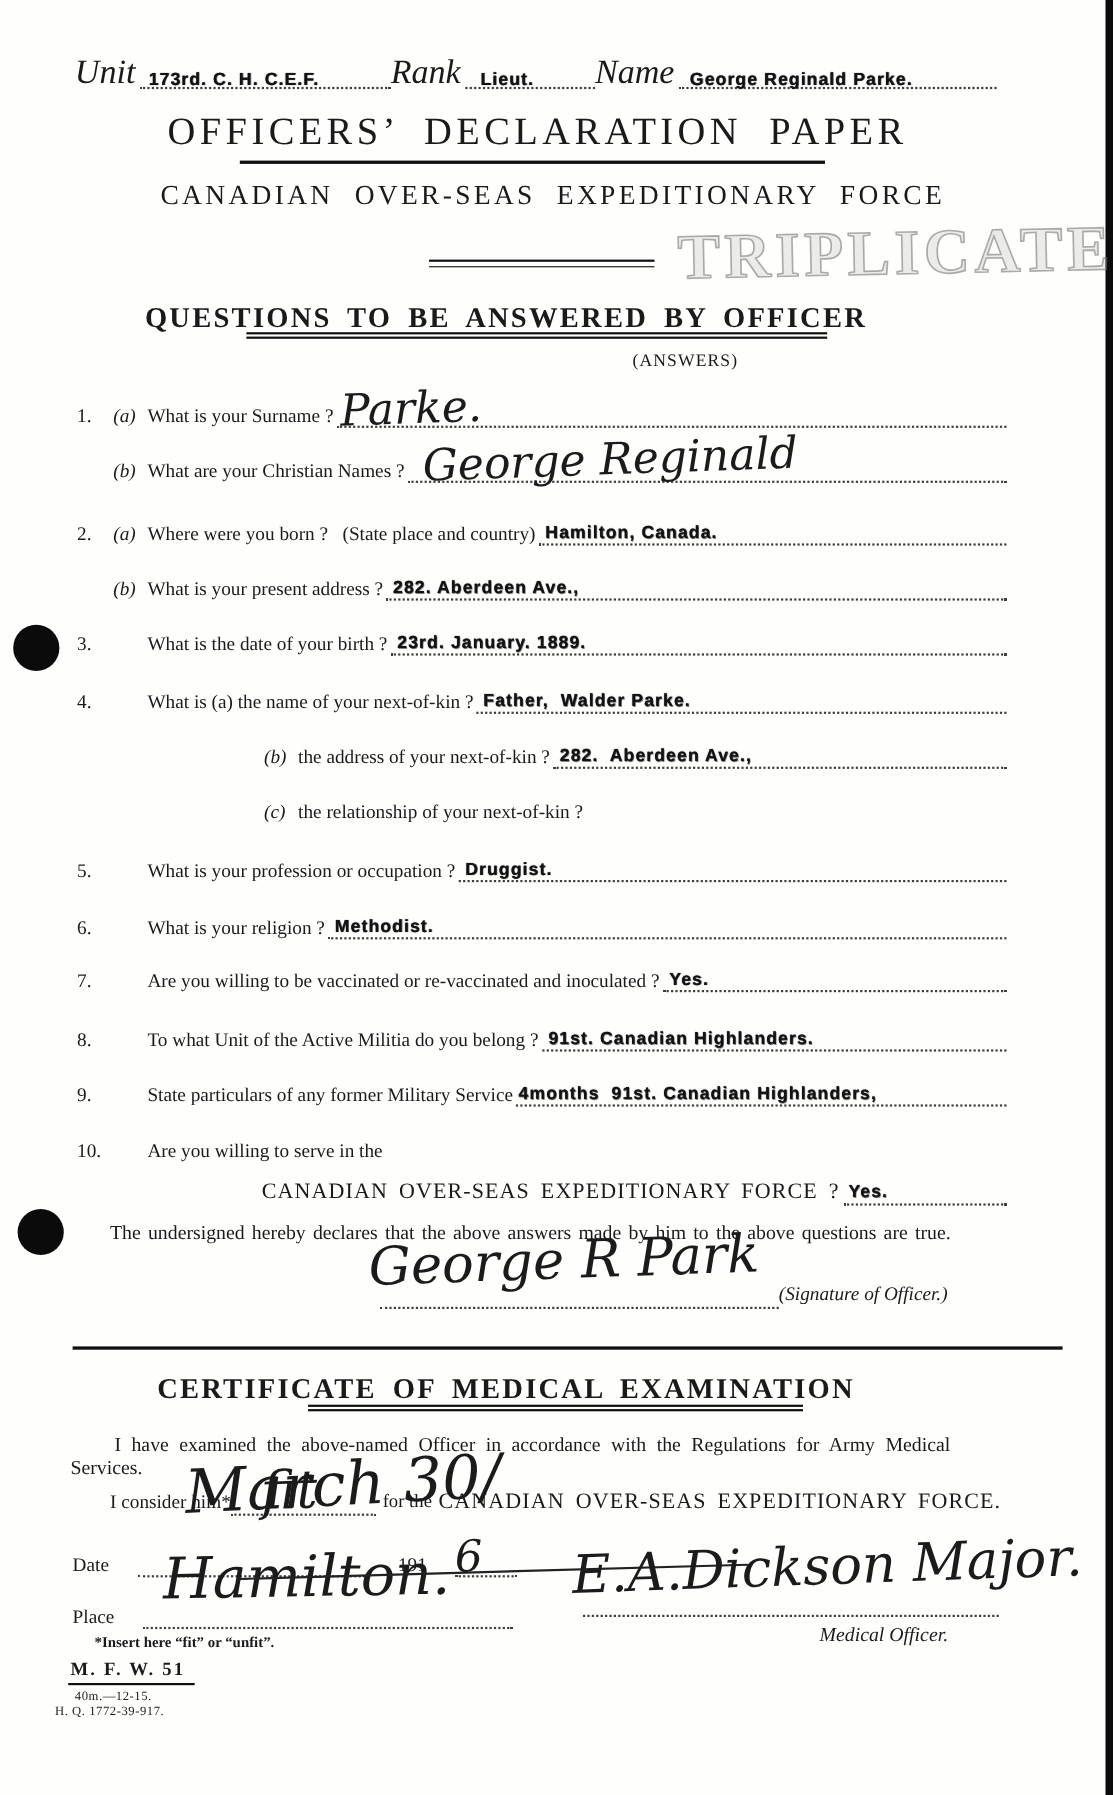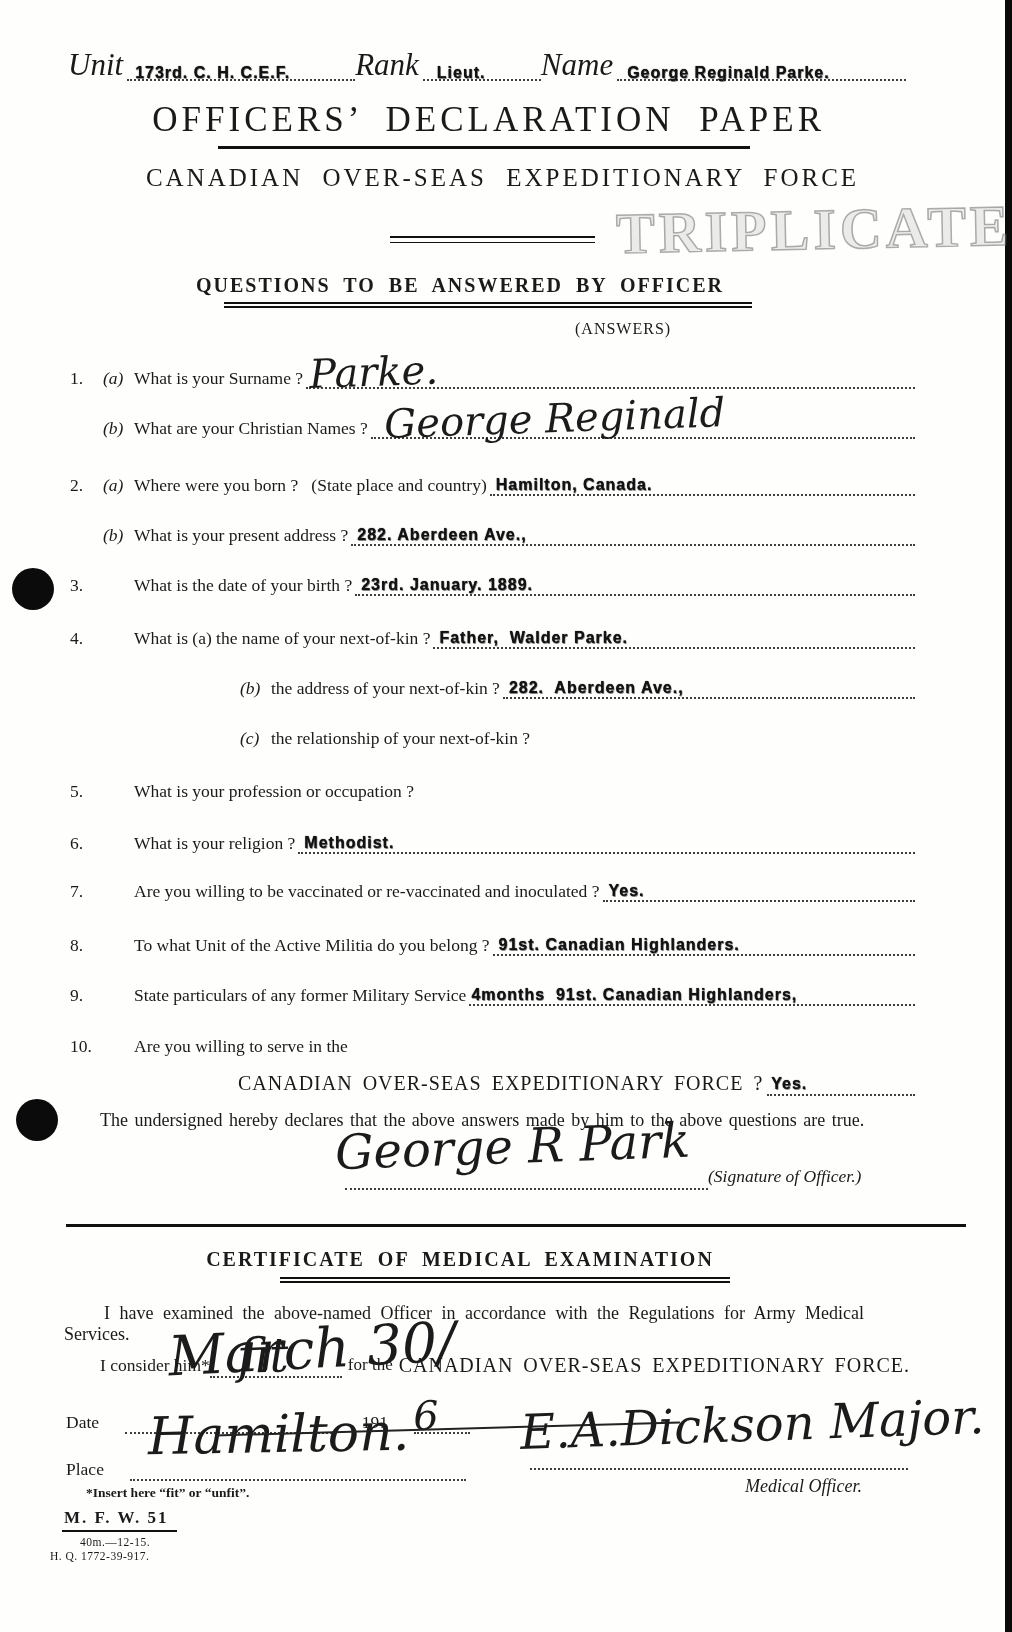--- a/index.html
+++ b/index.html
@@ -19,21 +19,21 @@
   .title{position:absolute;left:0;top:100px;width:825px;text-align:right;font-size:35px;
          letter-spacing:4px;word-spacing:12px;white-space:pre;}
   .rule{position:absolute;background:#101010;}
   .subtitle{position:absolute;left:0;top:164px;width:1005px;text-align:center;font-size:25px;
             letter-spacing:3px;word-spacing:10px;}
   .divider{position:absolute;left:390px;top:236px;width:205px;height:4px;
            border-top:2px solid #101010;border-bottom:1px solid #101010;}
   .stamp{position:absolute;left:616px;top:196px;font-family:"Liberation Serif",serif;font-weight:bold;
          font-size:58px;letter-spacing:4px;transform:rotate(-1.2deg);
          color:rgba(135,135,135,0.16);-webkit-text-stroke:1.5px rgba(110,110,110,0.55);white-space:pre;}
-  .sec-head{position:absolute;left:0;width:920px;text-align:center;font-weight:bold;font-size:20px;
+  .sec-head{position:absolute;left:0;width:920px;text-align:center;font-weight:bold;font-size:26px;
             letter-spacing:2px;word-spacing:6px;white-space:pre;}
   .answers-label{position:absolute;left:575px;top:320px;font-size:16px;letter-spacing:1px;}
   .qrow{position:absolute;left:70px;width:845px;display:flex;align-items:flex-end;height:22px;font-size:17.5px;}
   .qrow.indent{left:240px;width:675px;}
   .qnum{width:33px;line-height:22px;white-space:pre;}
   .qsub{width:31px;font-style:italic;line-height:22px;white-space:pre;}
   .qtext{line-height:22px;white-space:pre;padding-right:3px;}
   .qrow .lead{flex:1;height:20px;}
   .ans{position:absolute;left:6px;bottom:0;}
   .ans-hw{position:absolute;left:4px;bottom:-7px;font-size:40px;transform:rotate(-2deg);
@@ -150,20 +150,23 @@
     </span>
   </div>
   <div class="qrow indent" style="top:727px;">
     <span class="qsub">(c)</span>
     <span class="qtext">the relationship of your next-of-kin ?</span>
   </div>
   <div class="qrow" style="top:780px;">
     <span class="qnum">5.</span>
     <span class="qsub"></span>
     <span class="qtext">What is your profession or occupation ?</span>
+    <span class="lead">
+      <span class="ans typed">Druggist.</span>
+    </span>
   </div>
   <div class="qrow" style="top:832px;">
     <span class="qnum">6.</span>
     <span class="qsub"></span>
     <span class="qtext">What is your religion ?</span>
     <span class="lead">
       <span class="ans typed">Methodist.</span>
     </span>
   </div>
   <div class="qrow" style="top:880px;">
@@ -246,15 +249,15 @@
   <div class="hw" style="position:absolute;left:148px;top:1408px;font-size:52px;transform:rotate(-1deg);">Hamilton.</div>
   <div class="strike"></div>
 
   <div class="lead" style="position:absolute;left:530px;top:1448px;width:378px;height:20px;"></div>
   <div class="hw" style="position:absolute;left:520px;top:1400px;font-size:48px;transform:rotate(-2deg);">E.A.Dickson Major.</div>
   <div style="position:absolute;left:745px;top:1476px;font-style:italic;font-size:18px;">Medical Officer.</div>
 
   <div class="small-note">*Insert here “fit” or “unfit”.</div>
 
   <div class="mfw">M. F. W. 51</div>
-  <div class="tiny" style="left:80px;top:1536px;">40m.—12-15.</div>
+  <div class="tiny" style="left:68px;top:1536px;">40m.—12-15.</div>
   <div class="tiny" style="left:50px;top:1550px;">H. Q. 1772-39-917.</div>
 </div>
 
 </body></html>

